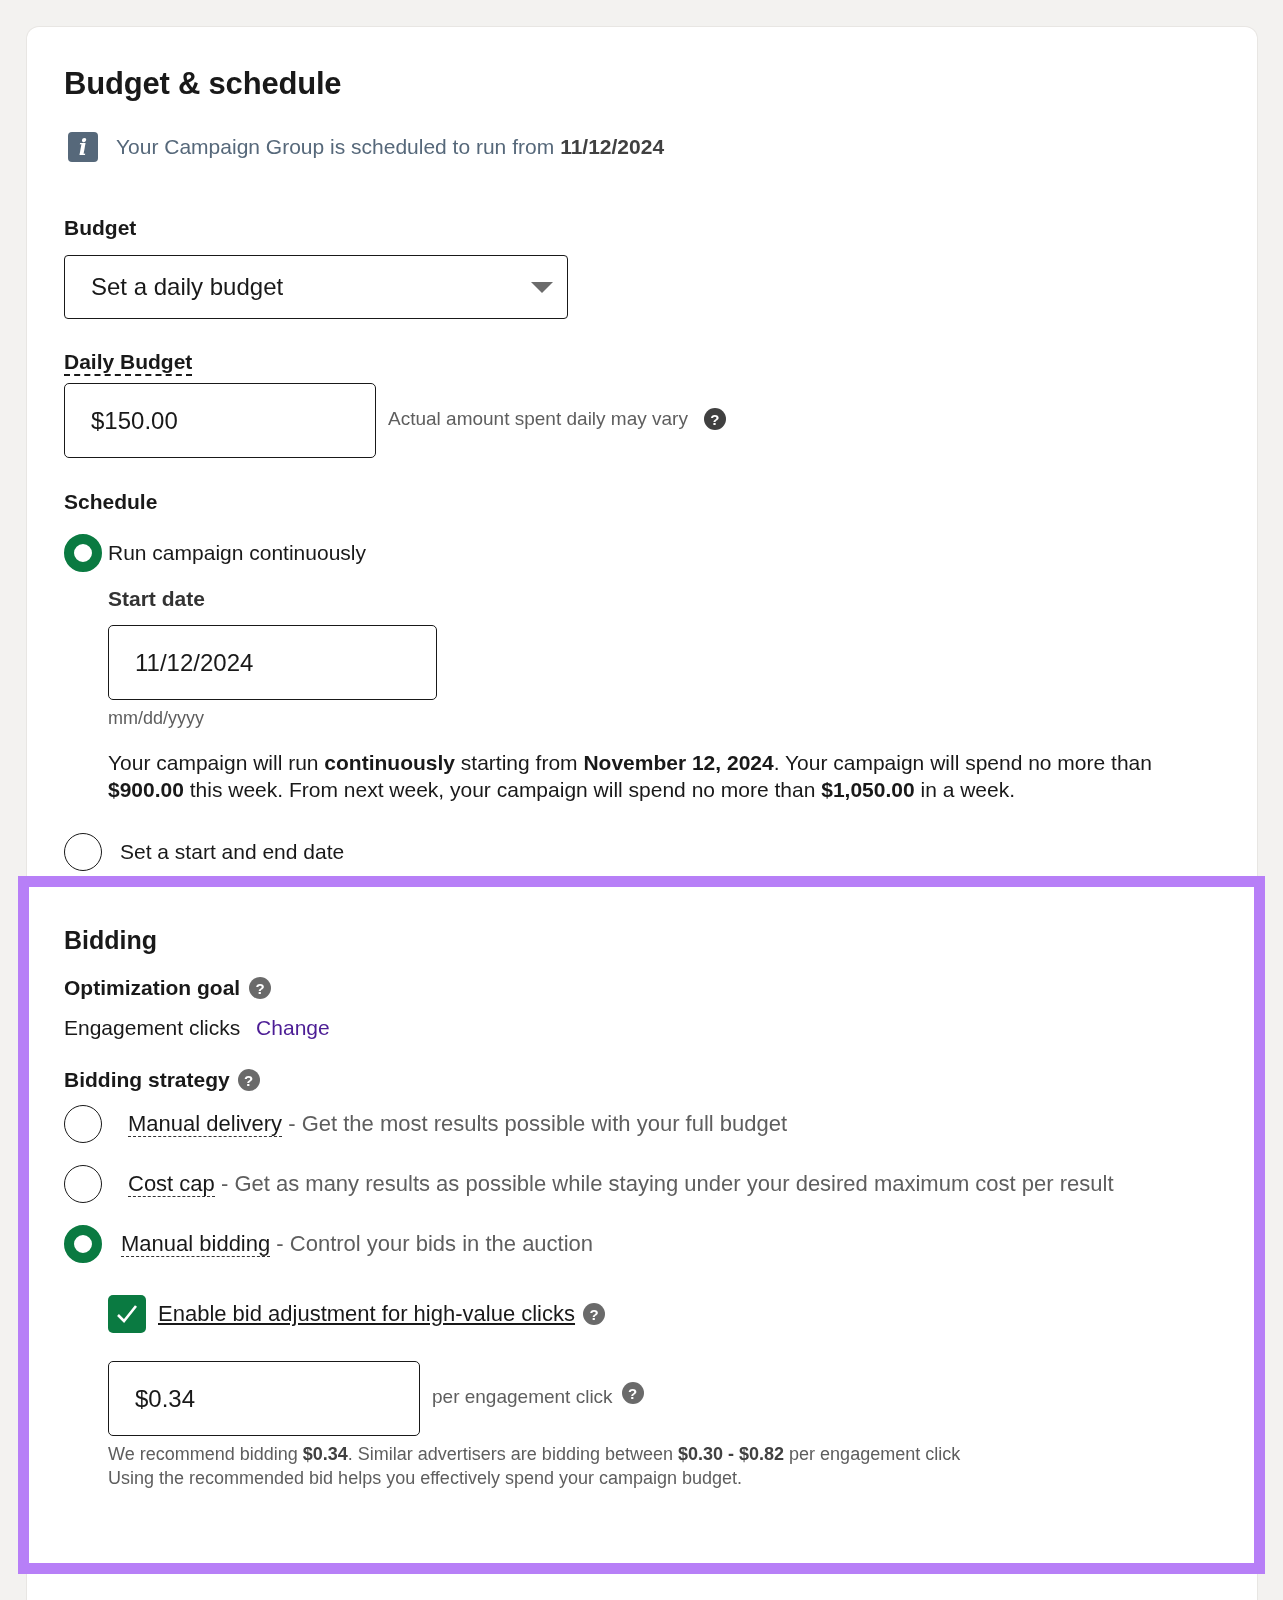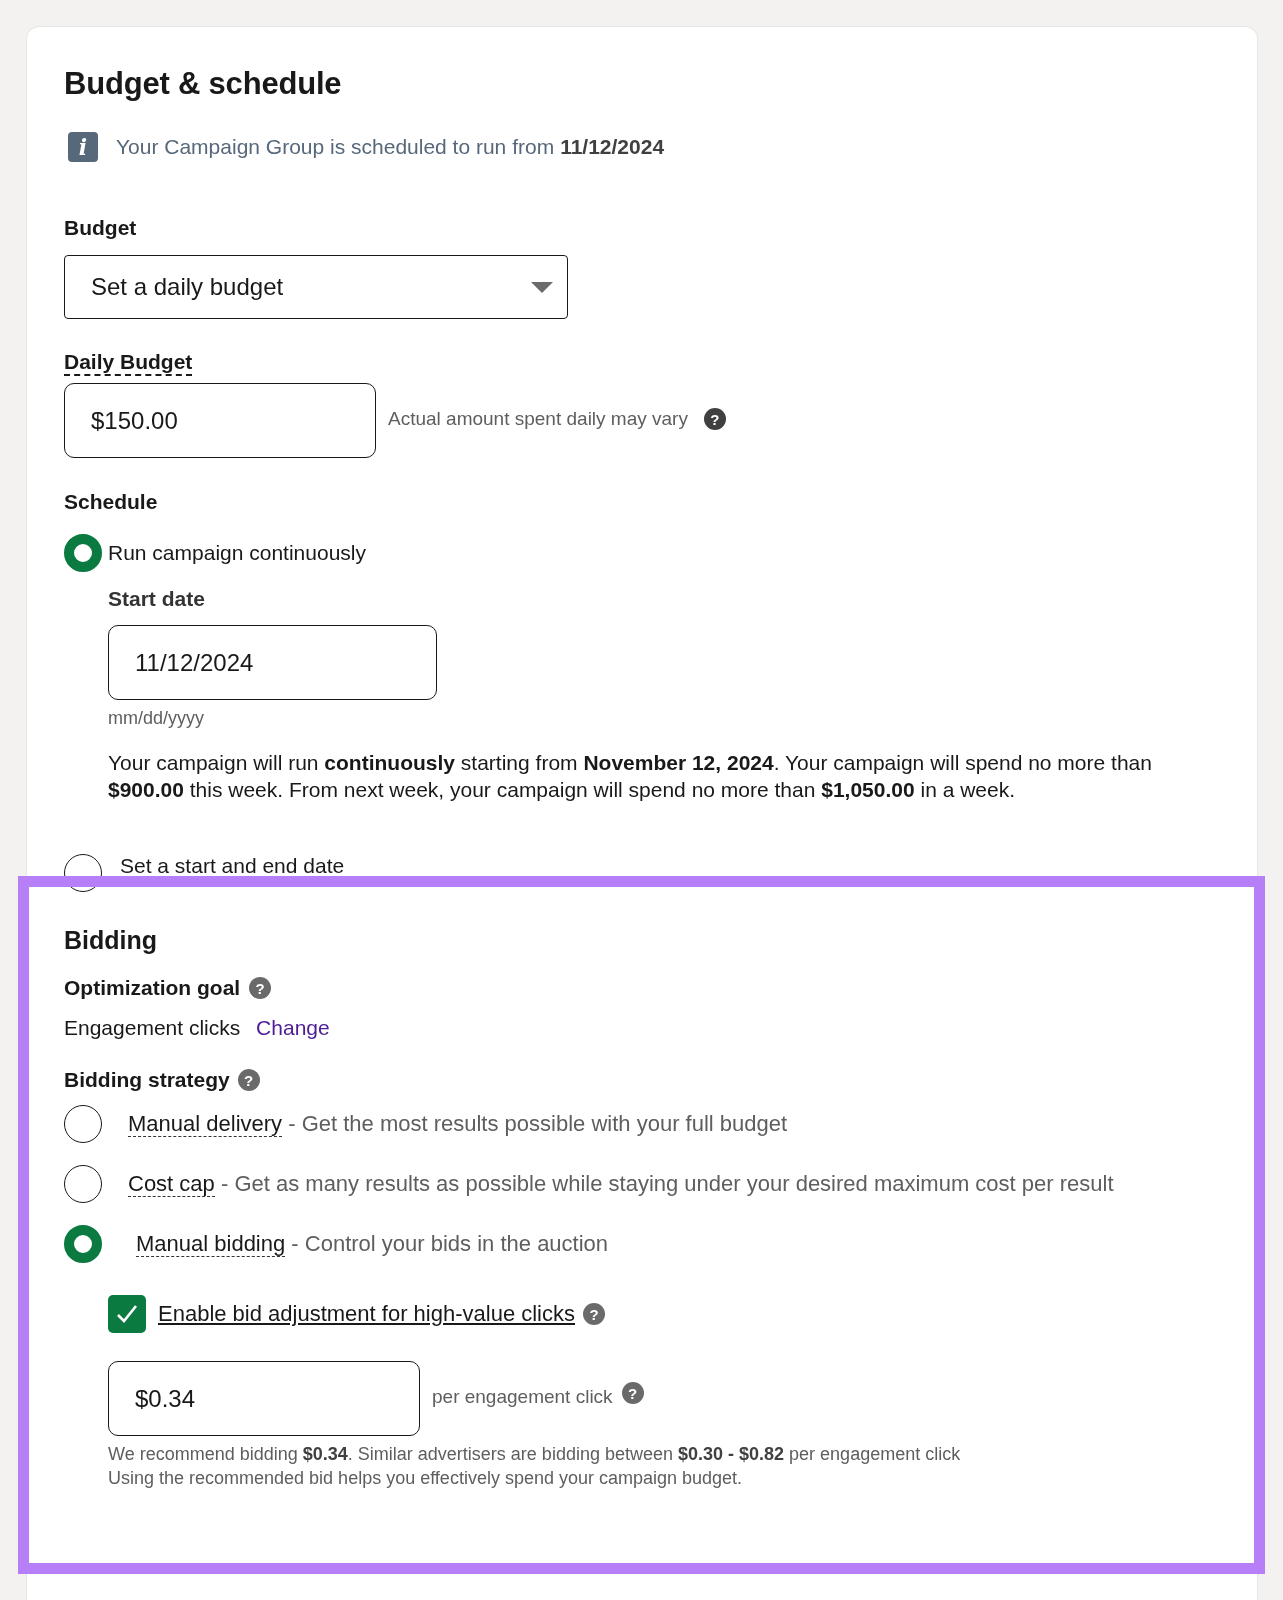--- a/index.html
+++ b/index.html
@@ -30,21 +30,21 @@
     margin-right: 18px;
   }
   .info-banner b { color: #404040; }
   .select {
     border: 1.5px solid #191919; border-radius: 4px; background: #fff;
     display: flex; align-items: center; justify-content: space-between;
     padding: 0 14px 0 26px; font-size: 24px; color: #191919;
   }
   .caret { width: 0; height: 0; border-left: 11px solid transparent; border-right: 11px solid transparent; border-top: 11px solid #6b6b6b; }
   .input {
-    border: 1.5px solid #191919; border-radius: 10px; background: #fff;
+    border: 1.5px solid #191919; border-radius: 5px; background: #fff;
     display: flex; align-items: center; padding-left: 26px;
     font-size: 24px; color: #191919;
   }
   .dashed { border-bottom: 2px dashed #191919; padding-bottom: 1px; }
   .dashed-thin { border-bottom: 1.5px dashed #333; }
   .help {
     display: inline-flex; width: 22px; height: 22px; border-radius: 50%;
     background: #404040; color: #fff; font-size: 15px; font-weight: bold;
     align-items: center; justify-content: center; vertical-align: middle;
   }
@@ -104,21 +104,21 @@
 </div>
 
 <div class="abs label-sub" style="left:108px; top:587px;">Start date</div>
 <div class="abs input" style="left:108px; top:625px; width:329px; height:75px;">11/12/2024</div>
 <div class="abs muted" style="left:108px; top:708px; font-size:18px;">mm/dd/yyyy</div>
 
 <div class="abs body" style="left:108px; top:749px; width:1090px; line-height:27px;">
   <span>Your campaign will run </span><b>continuously</b><span> starting from </span><b>November 12, 2024</b><span>. Your campaign will spend no more than </span><b>$900.00</b><span> this week. From next week, your campaign will spend no more than </span><b>$1,050.00</b><span> in a week.</span>
 </div>
 
-<div class="abs" style="left:64px; top:854px; display:flex; align-items:flex-start;">
+<div class="abs" style="left:64px; top:833px; display:flex; align-items:center;">
   <span class="radio"></span>
   <span class="body" style="margin-left:18px;">Set a start and end date</span>
 </div>
 
 <div class="abs" style="left:64px; top:926px; font-size:25px; font-weight:bold;">Bidding</div>
 
 <div class="abs label" style="left:64px; top:976px; display:flex; align-items:center;">
   <span>Optimization goal</span>
   <span class="help grey" style="margin-left:9px;">?</span>
 </div>
@@ -141,21 +141,21 @@
 
 <div class="abs" style="left:64px; top:1165px; display:flex; align-items:center;">
   <span class="radio"></span>
   <span class="opt-line" style="margin-left:26px;">
     <span class="name dashed-thin">Cost cap</span><span> - Get as many results as possible while staying under your desired maximum cost per result</span>
   </span>
 </div>
 
 <div class="abs" style="left:64px; top:1225px; display:flex; align-items:center;">
   <span class="radio on"></span>
-  <span class="opt-line" style="margin-left:34px;">
+  <span class="opt-line" style="margin-left:19px;">
     <span class="name dashed-thin">Manual bidding</span><span> - Control your bids in the auction</span>
   </span>
 </div>
 
 <div class="abs" style="left:108px; top:1295px; display:flex; align-items:center;">
   <span class="checkbox">
     <svg width="24" height="24" viewBox="0 0 24 24">
         <path d="M3 13 L9 19 L21 4" stroke="#fff" stroke-width="2.6" fill="none"></path>
       </svg>
   </span>

